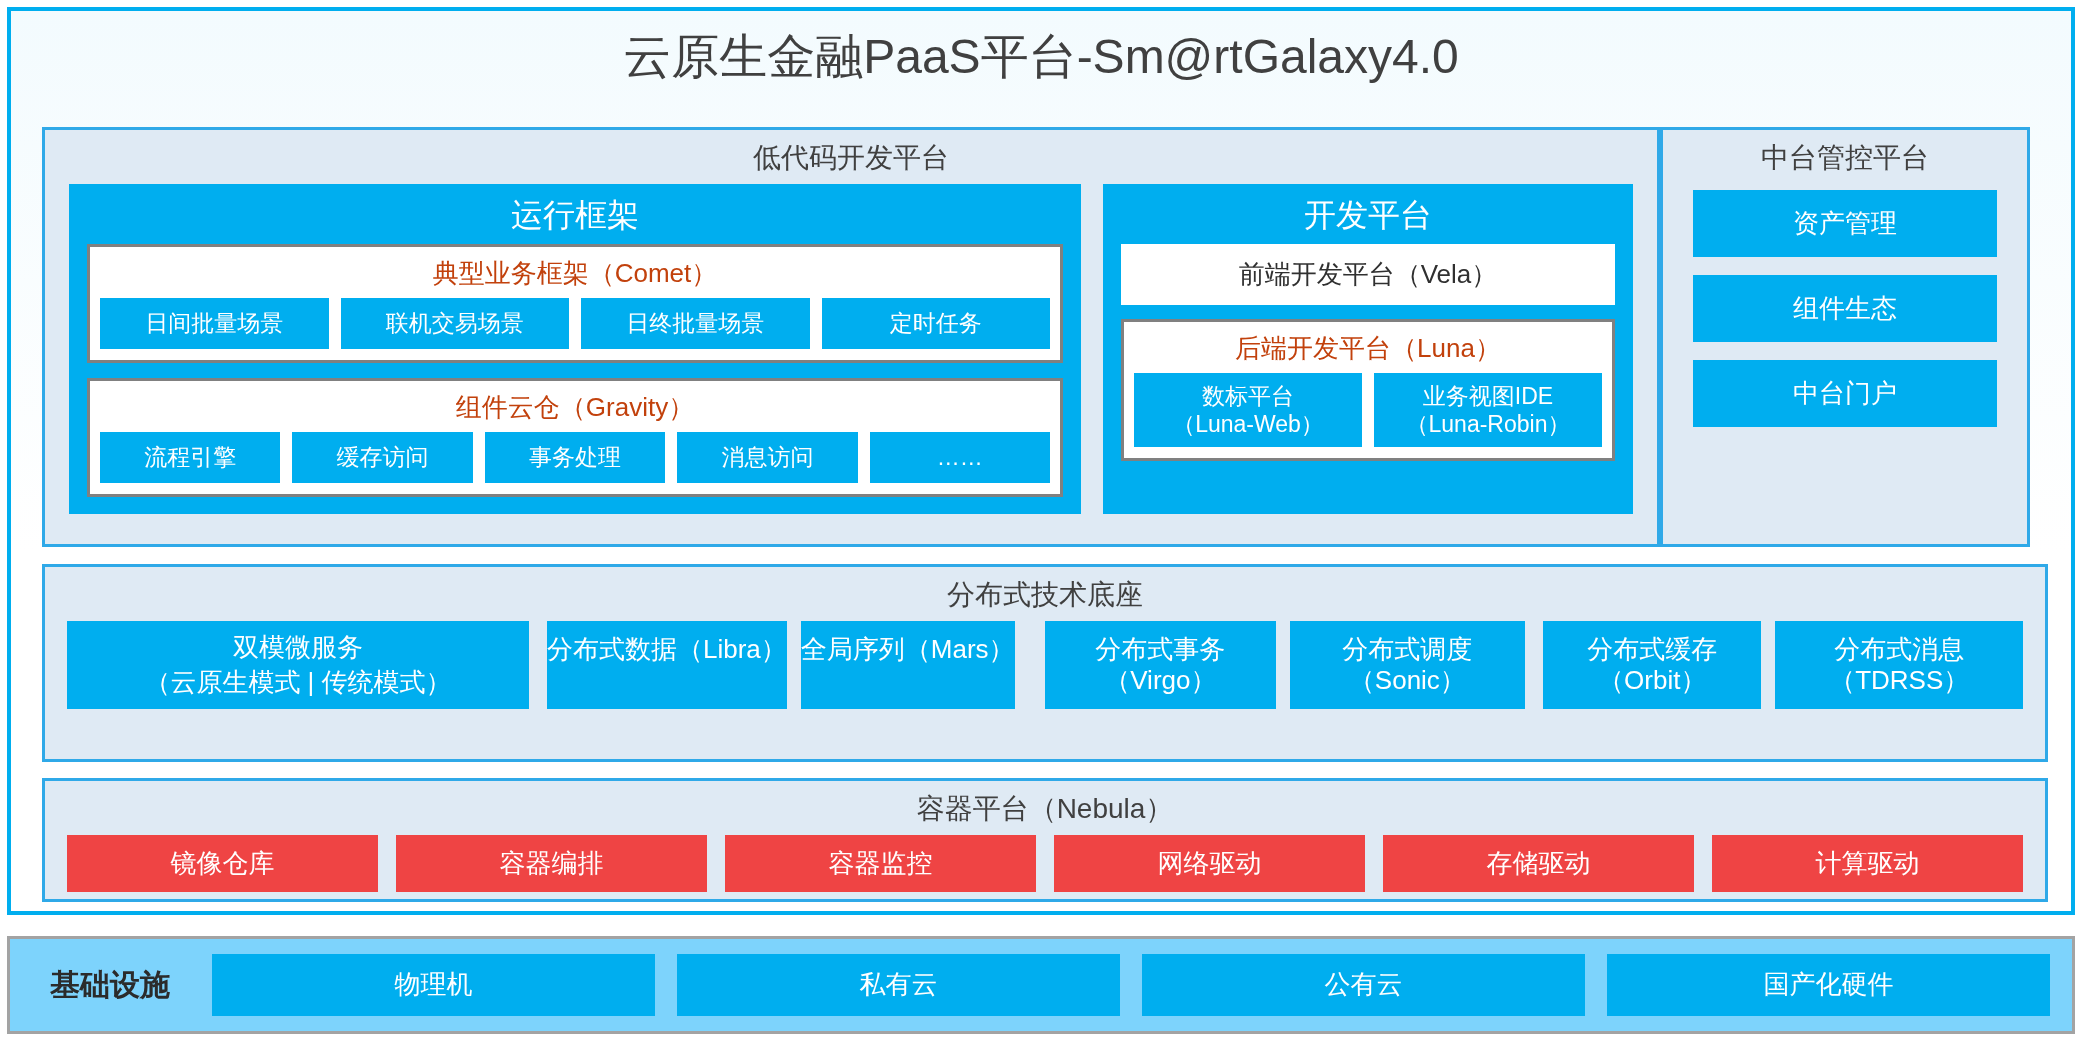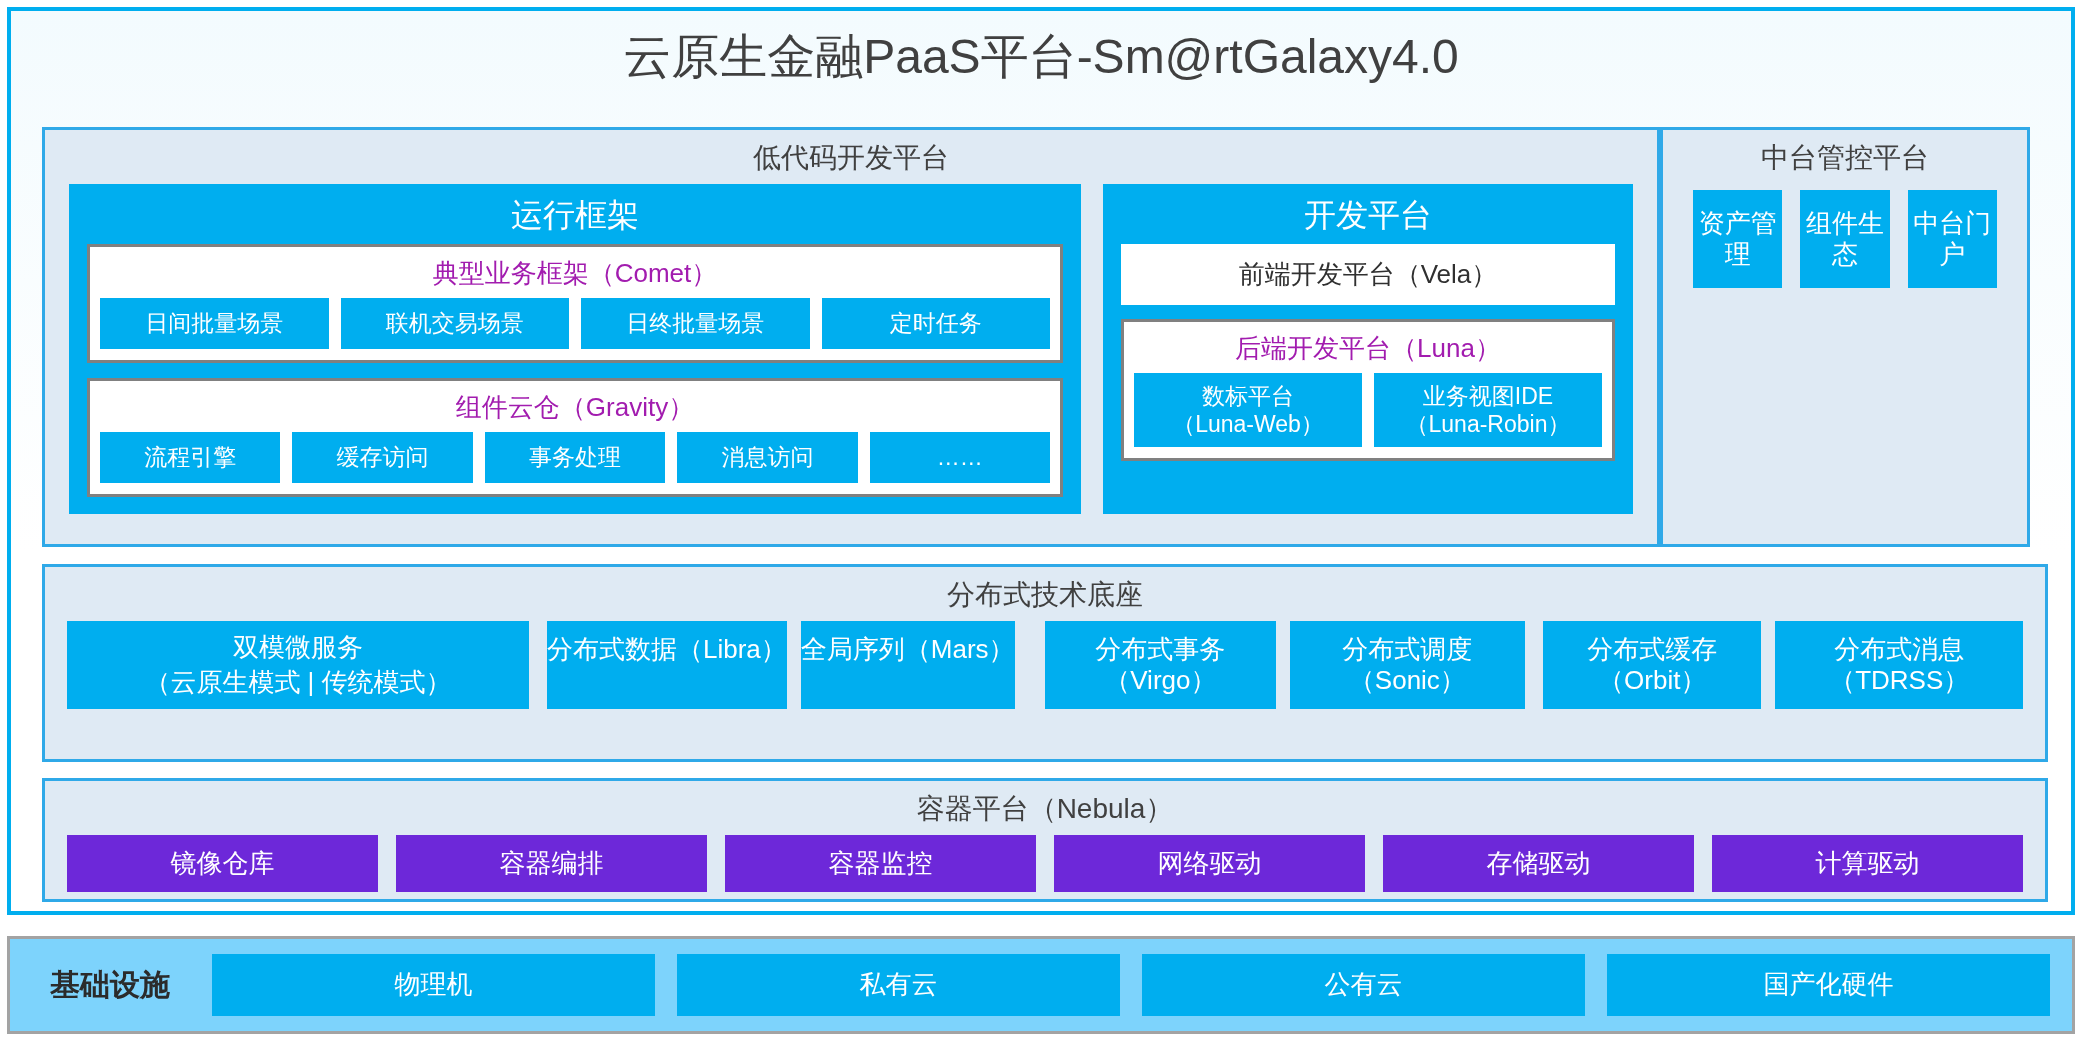--- a/index.html
+++ b/index.html
@@ -114,21 +114,21 @@
     border: none;
     box-sizing: border-box;
     margin: 0 18px 14px 18px;
     padding: 13px 14px;
     text-align: center;
     color: #303030;
     font-size: 26px;
   }
   .white-box-title {
     text-align: center;
-    color: #a21caf;
+    color: #c2410c;
     font-size: 26px;
     padding: 5px 0 9px 0;
     line-height: 1.2;
   }
 
   
   .chips {
     display: flex;
     gap: 12px;
   }
@@ -148,21 +148,21 @@
     font-size: 23px;
     padding: 9px 6px;
     line-height: 1.22;
     white-space: normal;
   }
   .chip .ln { display: block; }
 
   
   .mgmt-items {
     display: flex;
-    flex-direction: row;
+    flex-direction: column;
     gap: 18px;
     padding: 6px 30px 0 30px;
   }
   .mgmt-item {
     background: #00AEEF;
     color: #ffffff;
     text-align: center;
     font-size: 26px;
     padding: 18px 0;
     line-height: 1.2;
@@ -218,21 +218,21 @@
     height: 124px;
   }
   .container-chips {
     display: flex;
     gap: 18px;
     padding: 0 22px 18px 22px;
     box-sizing: border-box;
   }
   .container-chip {
     flex: 1 1 0;
-    background: #6d28d9;
+    background: #ef4444;
     color: #ffffff;
     text-align: center;
     font-size: 26px;
     padding: 13px 0;
     line-height: 1.2;
   }
 
   
   .infra {
     position: absolute;

